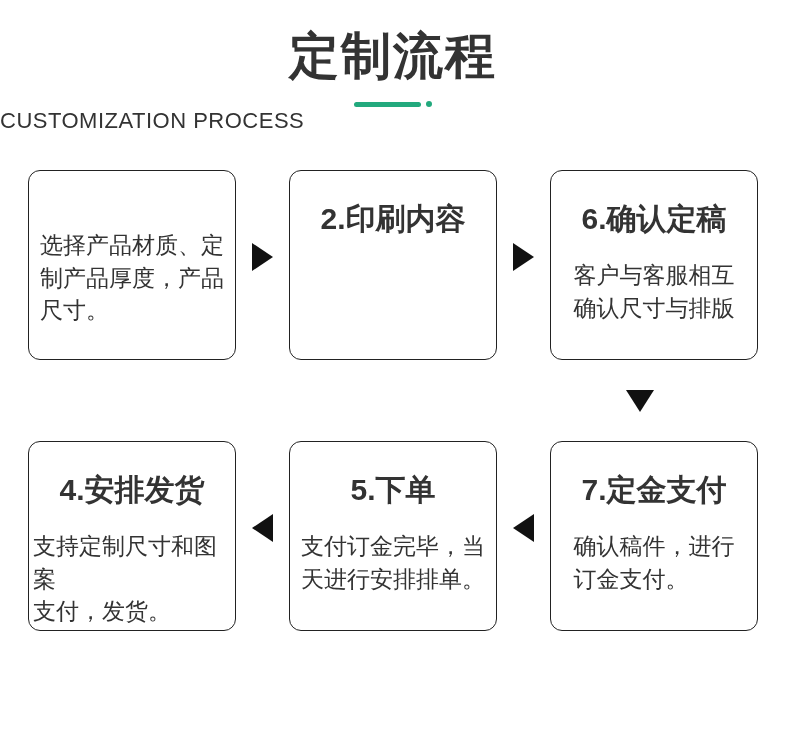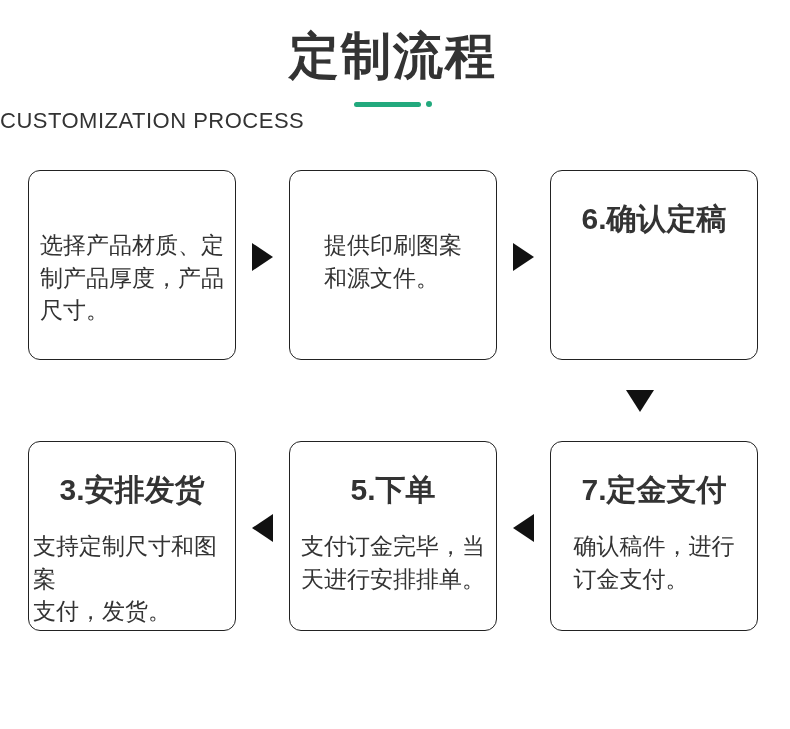--- a/index.html
+++ b/index.html
@@ -157,38 +157,39 @@
     <div class="flow-row">
       <div class="step-card">
         <div class="step-desc">选择产品材质、定
 制产品厚度，产品
 尺寸。</div>
       </div>
       <div class="arrow-cell">
         <span class="tri tri-right"></span>
       </div>
       <div class="step-card">
-        <div class="step-desc">提供印刷图案
-和源文件。</div>
+        <div class="step-title">2.印刷内容</div>
       </div>
       <div class="arrow-cell">
         <span class="tri tri-right"></span>
       </div>
       <div class="step-card">
         <div class="step-title">6.确认定稿</div>
+        <div class="step-desc">客户与客服相互
+确认尺寸与排版</div>
       </div>
     </div>
 
     <div class="down-row">
       <span class="tri tri-down"></span>
     </div>
 
     <div class="flow-row">
       <div class="step-card">
-        <div class="step-title">3.安排发货</div>
+        <div class="step-title">4.安排发货</div>
         <div class="step-desc">支持定制尺寸和图案
 支付，发货。</div>
       </div>
       <div class="arrow-cell">
         <span class="tri tri-left"></span>
       </div>
       <div class="step-card">
         <div class="step-title">5.下单</div>
         <div class="step-desc">支付订金完毕，当
 天进行安排排单。</div>

